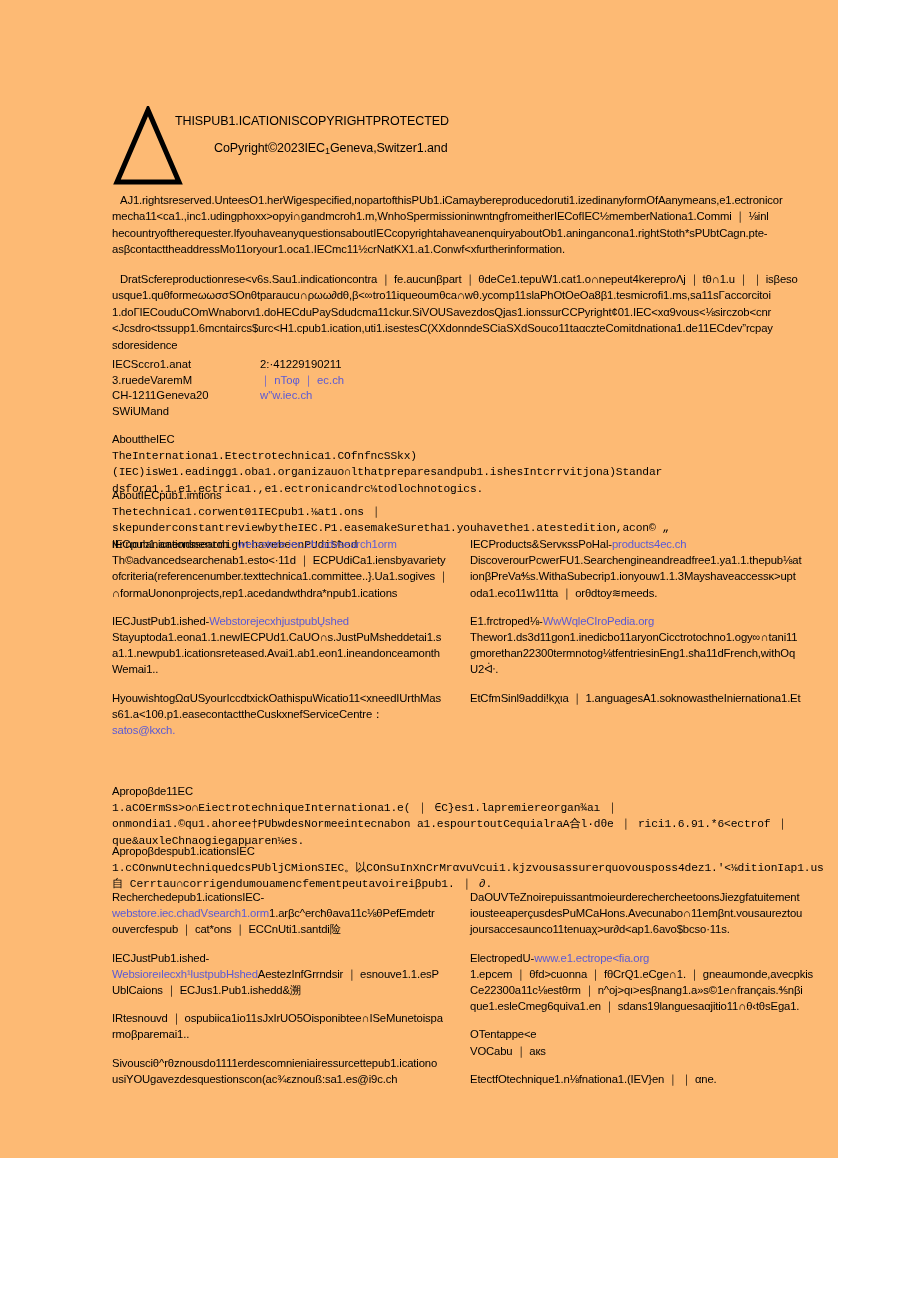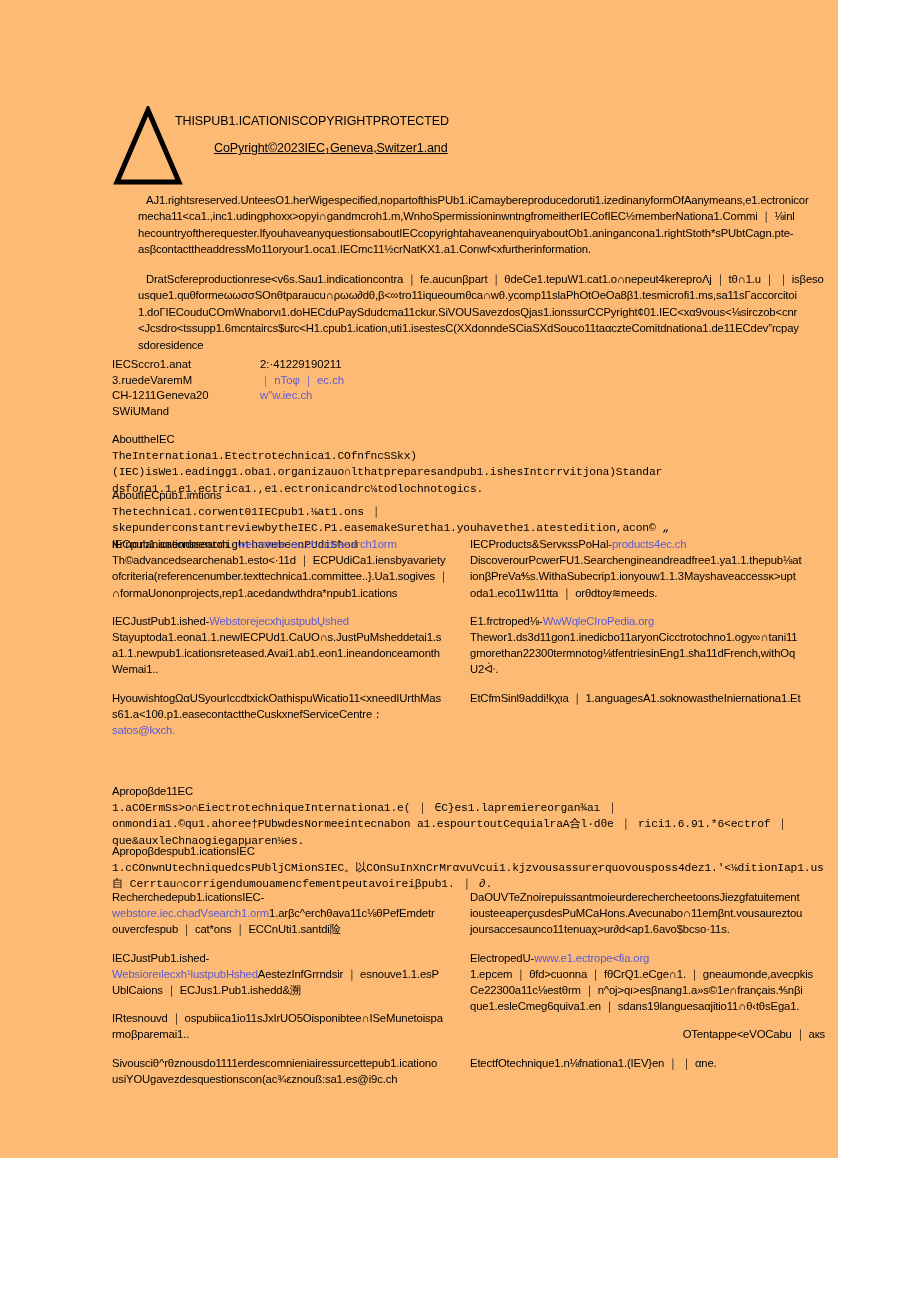--- a/index.html
+++ b/index.html
@@ -50,34 +50,33 @@
     white-space: nowrap;
     color: #000;
   }
   .cr-line2 {
     font-size: 12.5px;
     letter-spacing: -0.1px;
     white-space: nowrap;
     margin-top: 13px;
     padding-left: 39px;
     color: #000;
-    text-decoration: underline;
   }
   .cr-line2 .sub { font-size: 9px; vertical-align: -2px; }
 
   
   .para {
     position: absolute;
     font-size: 11.3px;
     line-height: 16.4px;
     color: #000;
     text-align: left;
     letter-spacing: -0.15px;
   }
-  .para.indent1 { text-indent: 8px; margin-left: 26px; }
+  .para.indent1 { text-indent: 8px; }
 
   .blk-rights   { left: 112px; top: 192px; width: 712px; }
   .blk-droits   { left: 112px; top: 271px; width: 712px; }
 
   
   .addr-block {
     position: absolute;
     left: 112px;
     top: 357px;
     width: 420px;
@@ -277,21 +276,21 @@
     <div class="res">
       <div class="txt">DaOUVTeZnoirepuissantmoieurderechercheetoonsJiezgfatuitement iousteeaperçusdesPuMCaHons.Avecunabo∩11emβnt.vousaureztou joursaccesaunco11tenuaχ&gt;ur∂d&lt;ap1.6avo$bcso·11s.</div>
     </div>
 
     <div class="res">
       <div class="hdr"><span>ElectropedU-</span><a class="link" href="#">www.e1.ectrope&lt;fia.org</a></div>
       <div class="txt">1.epcem ｜ θfd&gt;cuonna ｜ fθCrQ1.eCge∩1. ｜ gneaumonde,avecpkis Ce22300a11c⅛estθrm ｜ n^oj&gt;qı&gt;esβnang1.a»s©1e∩français.⅘nβi que1.esleCmeg6quiva1.en ｜ sdans19languesaαjitio11∩θ‹tθsEga1.</div>
     </div>
 
     <div class="res">
-      <div class="txt" style="display:flex;justify-content:flex-end;">
+      <div class="txt" style="display:flex;justify-content:flex-start;flex-direction:column;">
         <span>OTentappe&lt;e</span>
         <span>VOCabu ｜ aкѕ</span>
       </div>
     </div>
 
     <div class="res">
       <div class="txt">EtectfOtechnique1.n⅛fnationa1.(IEV}en ｜ ｜ αne.</div>
     </div>
 
   </div>

